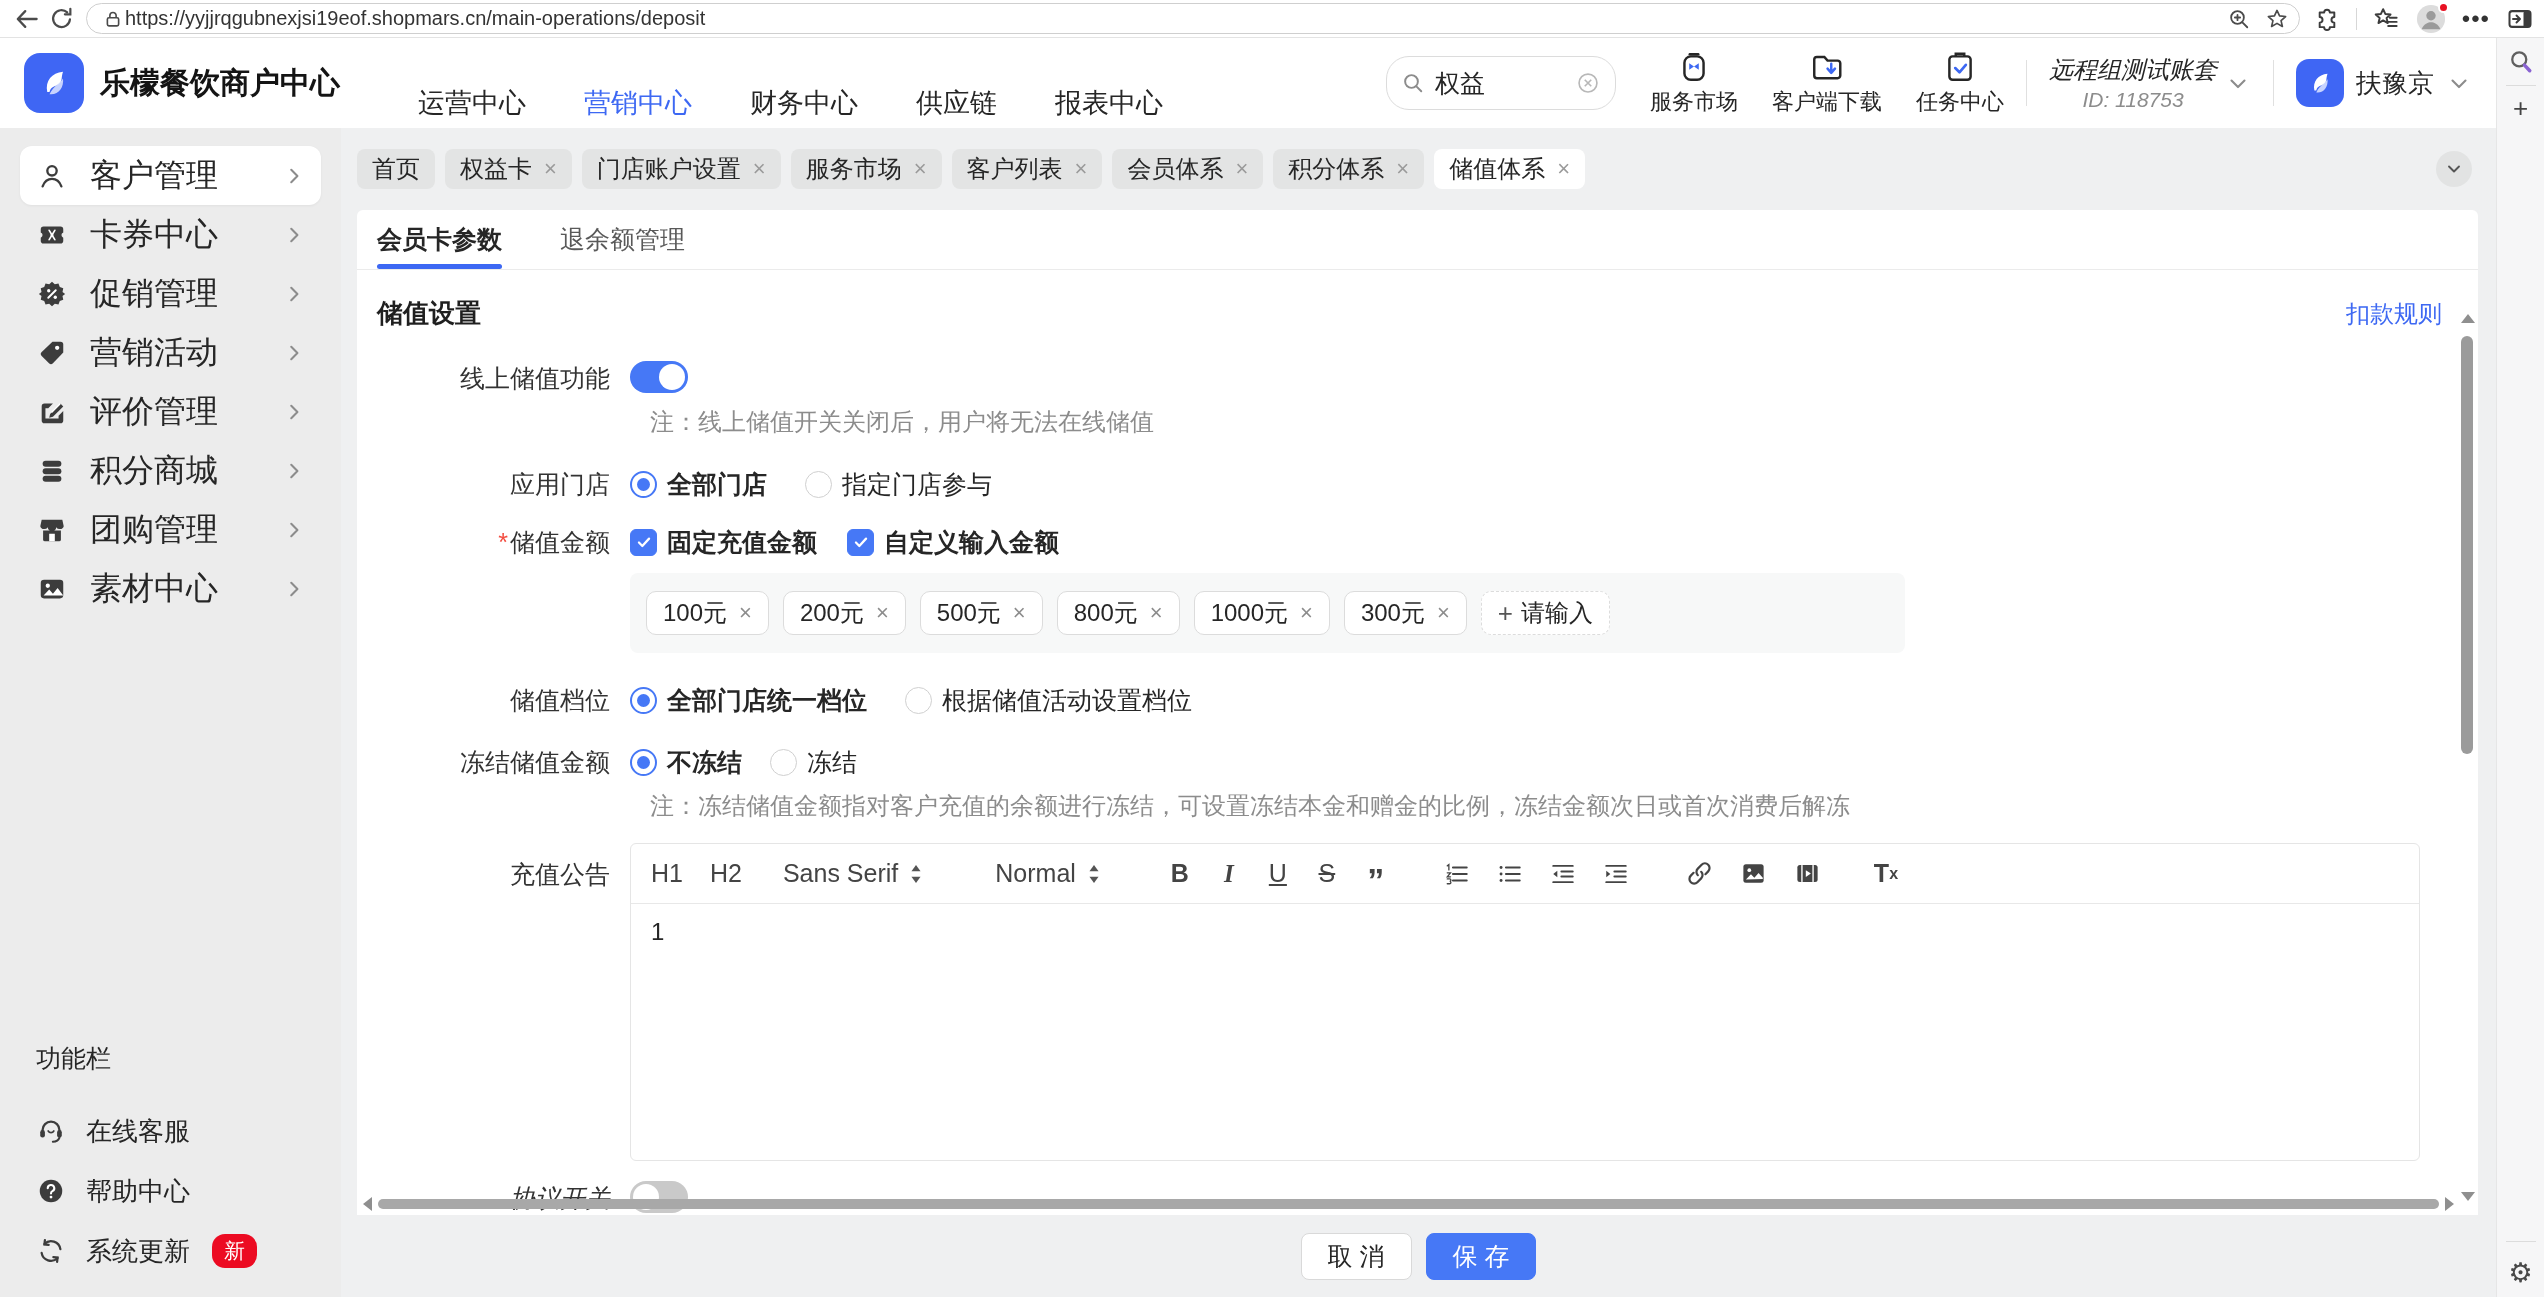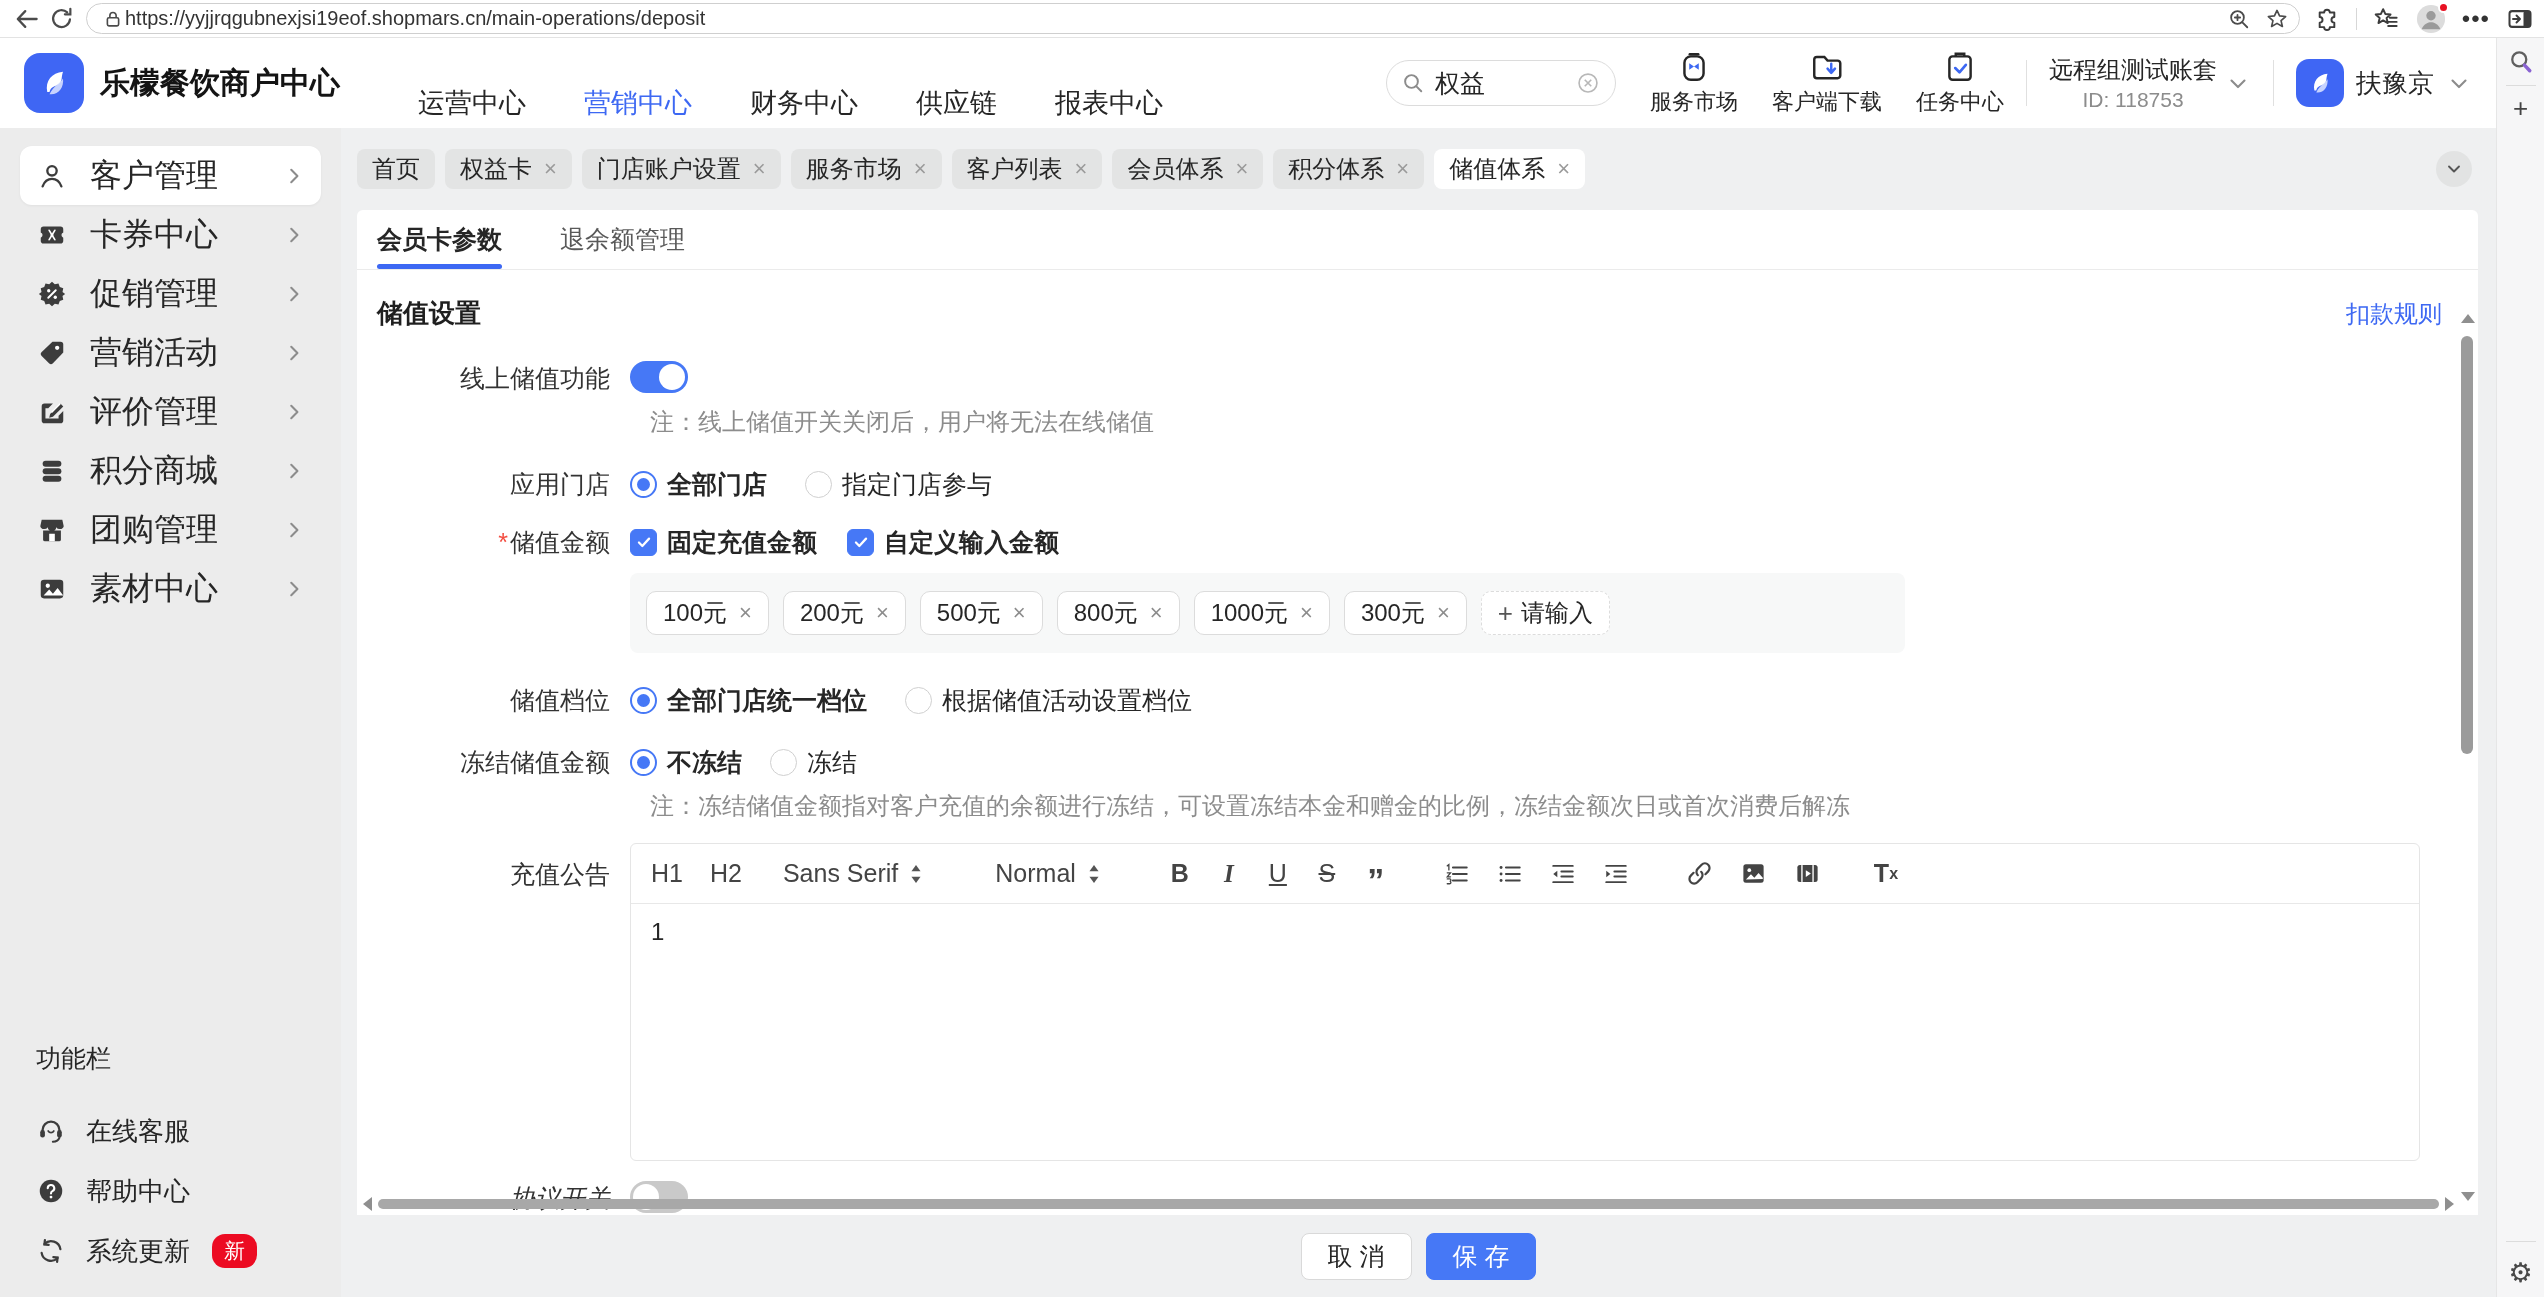--- a/index.html
+++ b/index.html
@@ -27,28 +27,28 @@
   .rail-plus { font-size:26px; color:#444; line-height:26px; }
   .rail-gear { margin-top:6px; font-size:27px; color:#494949; }
 
   
   .topnav { height:90px; display:flex; align-items:center; padding:0 24px; background:#fff; flex:0 0 auto; }
   .logo-sq { width:60px; height:60px; border-radius:16px; background:#3f66f4; display:flex; align-items:center; justify-content:center; flex:0 0 auto; }
   .brand { font-size:30px; font-weight:bold; color:#141414; margin-left:16px; white-space:nowrap; }
   .top-menu { display:flex; align-items:center; gap:58px; margin-left:78px; font-size:27px; color:#262626;margin-top:40px; }
   .top-menu .mi { cursor:pointer; white-space:nowrap; }
   .top-menu .mi.active { color:#3d68f3; }
-  .nav-search { margin-left:auto; width:230px; height:46px; border:1px solid #dcdcdc; border-radius:23px; display:flex; align-items:center; padding:0 14px; color:#8c8c8c; flex:0 0 auto; }
+  .nav-search { margin-left:auto; width:230px; height:54px; border:1px solid #dcdcdc; border-radius:23px; display:flex; align-items:center; padding:0 14px; color:#8c8c8c; flex:0 0 auto; }
   .nav-search .sval { font-size:25px; color:#262626; margin-left:10px; flex:1; }
   .quick { display:flex; align-items:center; gap:34px; margin-left:34px; flex:0 0 auto; }
   .qitem { display:flex; flex-direction:column; align-items:center; gap:3px; cursor:pointer; }
   .qitem .qlabel { font-size:22px; color:#262626; white-space:nowrap; }
   .nav-div { width:1px; height:46px; background:#e0e0e0; margin:0 22px; flex:0 0 auto; }
   .account { display:flex; align-items:center; gap:8px; flex:0 0 auto; cursor:pointer; }
-  .acc-txt { display:flex; flex-direction:column; align-items:center; }
+  .acc-txt { display:flex; flex-direction:column; align-items:center;font-style:italic; }
   .acc-name { font-size:24px; color:#262626; white-space:nowrap; }
   .acc-id { font-size:21px; color:#8c8c8c; margin-top:2px; }
   .user { display:flex; align-items:center; gap:12px; flex:0 0 auto; cursor:pointer; }
   .user-avatar { width:48px; height:48px; border-radius:13px; background:#3f66f4; display:flex; align-items:center; justify-content:center; }
   .user-name { font-size:26px; color:#262626; white-space:nowrap; }
 
   
   .workspace { flex:1; display:flex; min-height:0; }
   .sidebar { width:341px; background:#ececec; display:flex; flex-direction:column; padding:18px 0 16px; flex:0 0 auto; }
   .side-item { height:59px; display:flex; align-items:center; margin:0 20px; padding:0 16px; border-radius:12px; cursor:pointer; color:#262626; }

